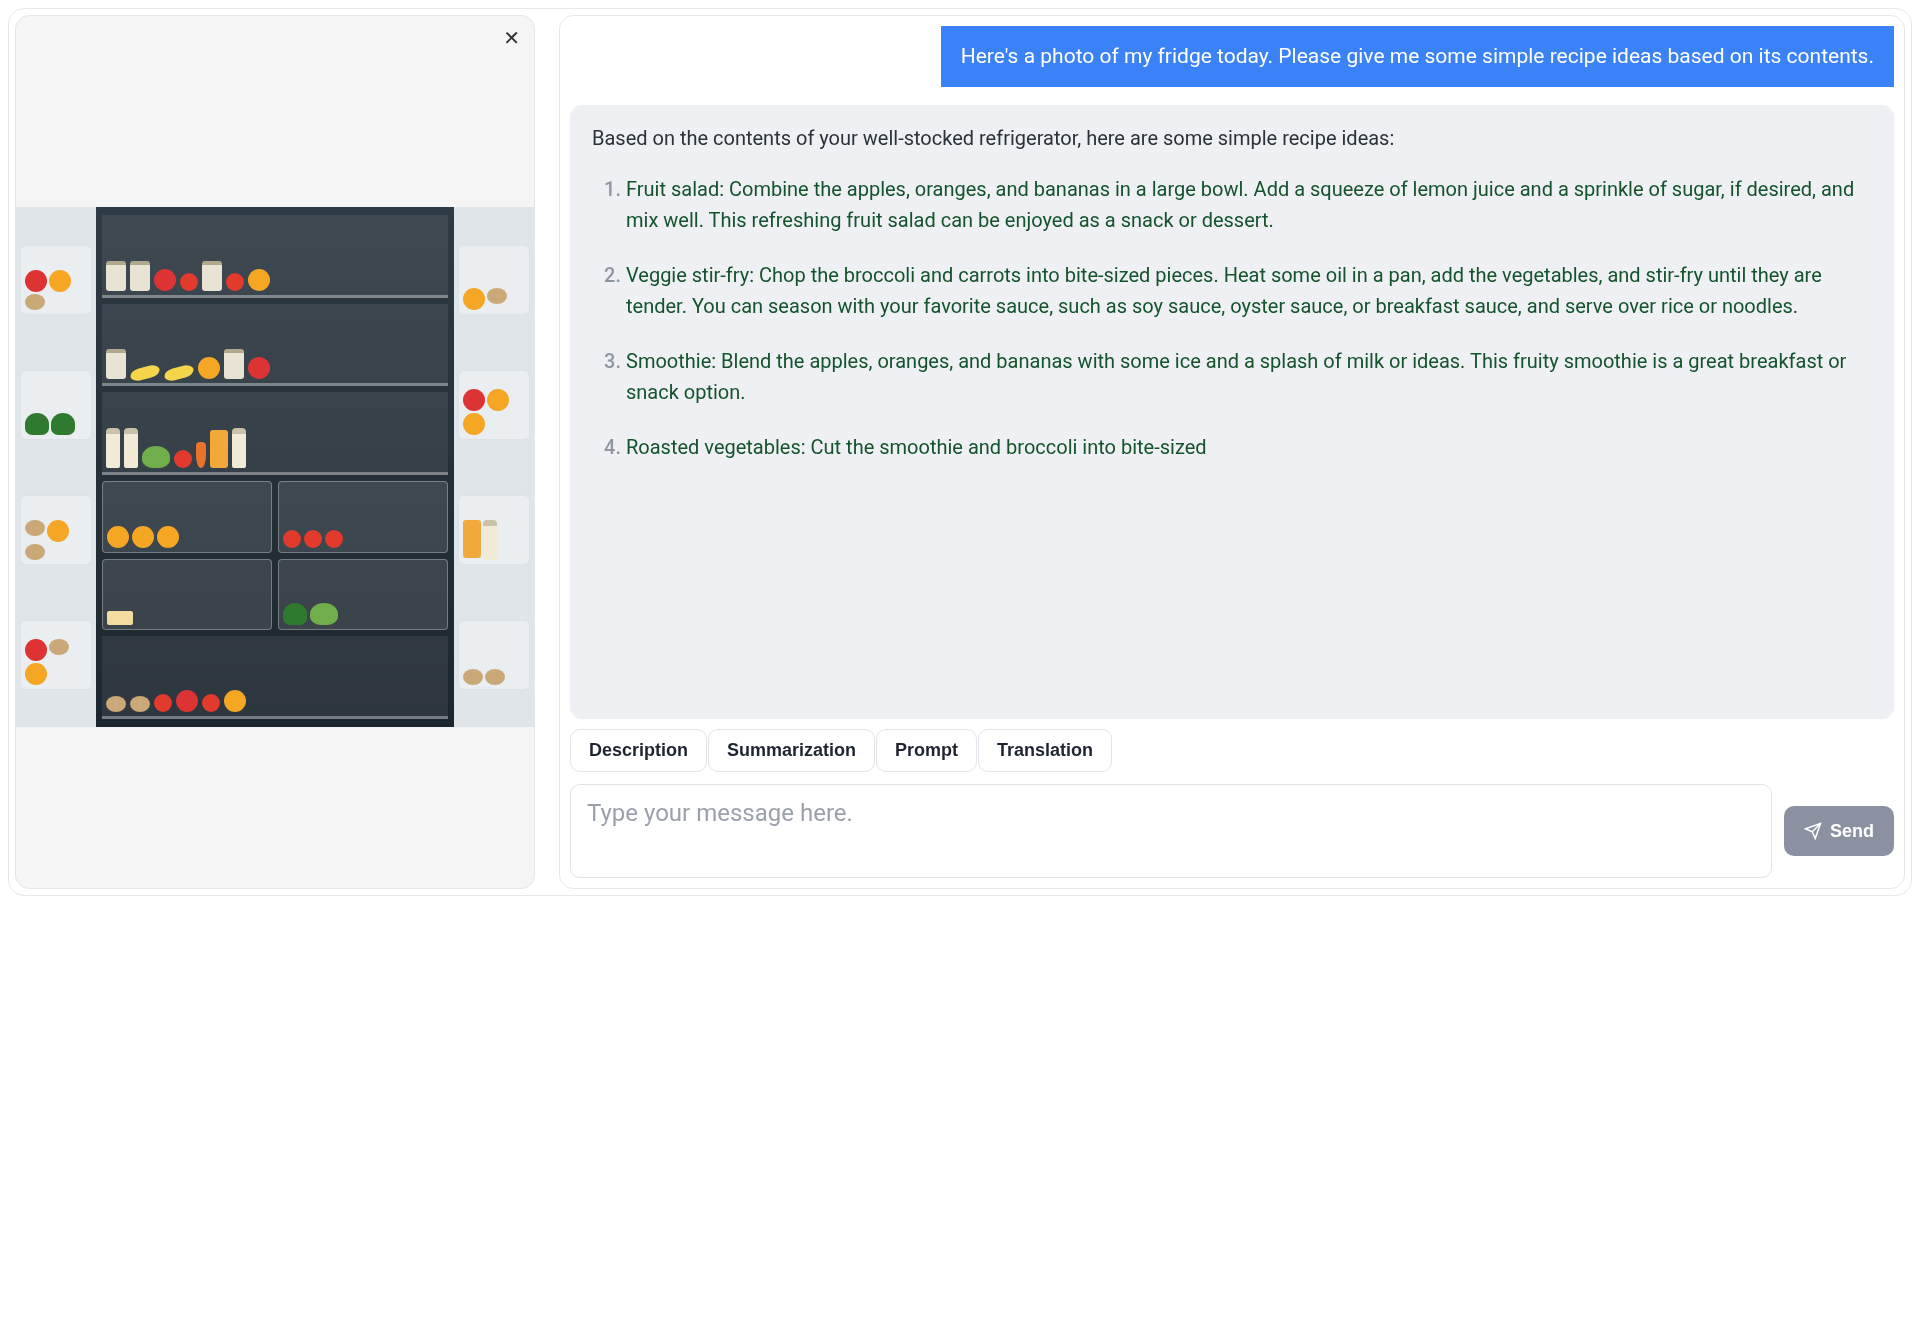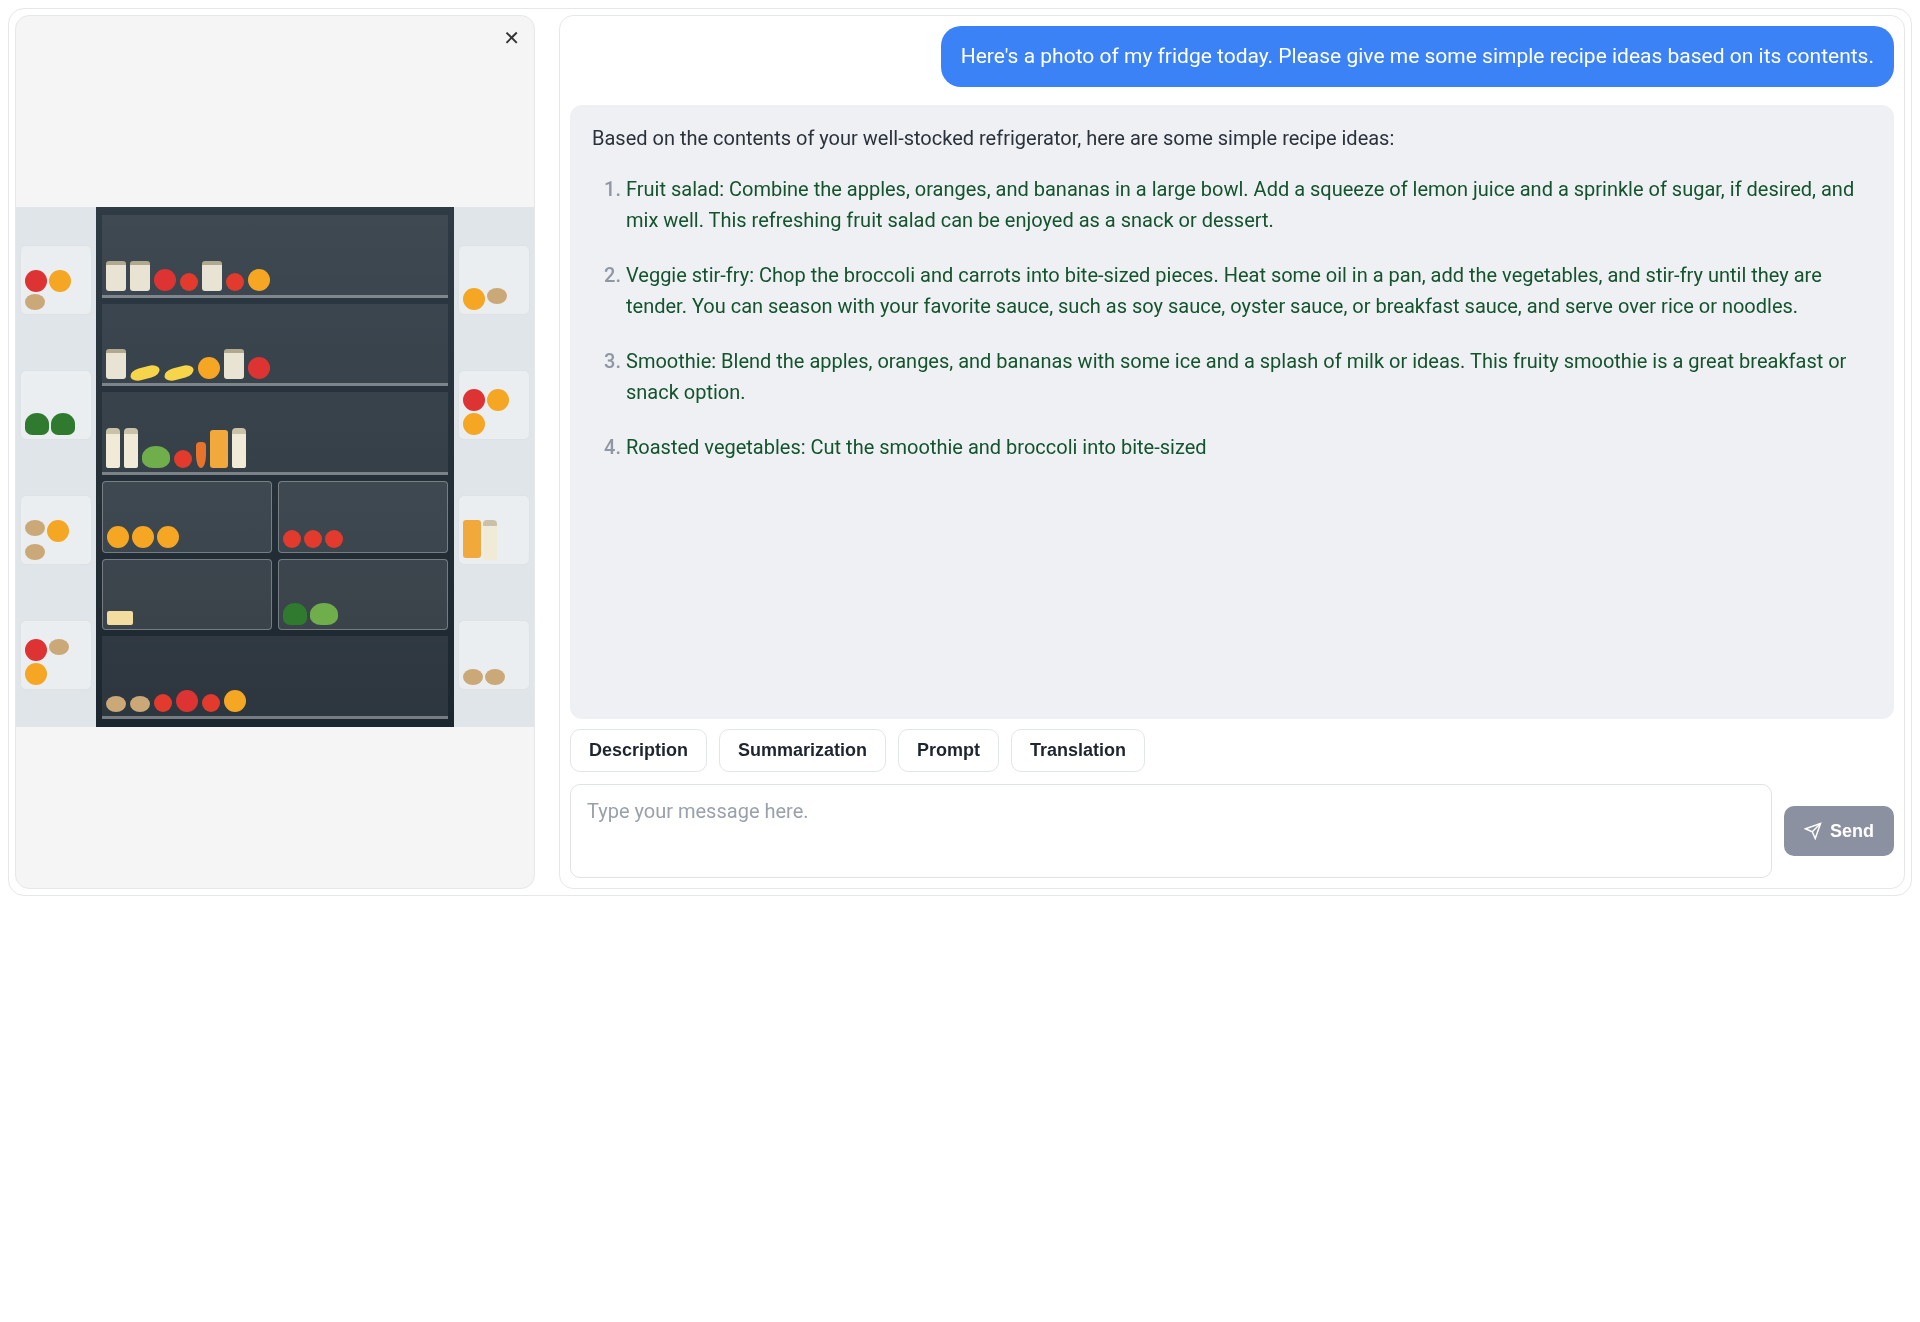--- a/index.html
+++ b/index.html
@@ -119,21 +119,21 @@
     gap: 18px;
   }
   .msg-user {
     align-self: flex-end;
     max-width: 92%;
     background: #3b82f6;
     color: #fff;
     font-size: 21px;
     line-height: 1.55;
     padding: 14px 20px;
-    border-radius: 20px;
+    border-radius: 0;
     text-align: right;
   }
   .msg-assistant {
     background: #eef0f3;
     color: #2b323b;
     font-size: 20px;
     line-height: 1.55;
     padding: 18px 22px;
     border-radius: 12px;
     overflow: hidden;
@@ -145,21 +145,21 @@
     padding-left: 34px;
   }
   .msg-assistant li {
     margin-bottom: 24px;
     color: #14532d;
   }
   .msg-assistant li::marker { color:#8e97a3; font-weight:500; }
 
   .suggestions {
     display: flex;
-    gap: 12px;
+    gap: 1px;
     margin-top: 10px;
     flex-wrap: wrap;
   }
   .chip {
     background: #fff;
     border: 1px solid #e2e5ea;
     border-radius: 10px;
     padding: 10px 18px;
     font-size: 18px;
     font-weight: 600;
@@ -170,21 +170,21 @@
     display: flex;
     gap: 12px;
     margin-top: 12px;
     align-items: stretch;
   }
   .compose textarea {
     flex: 1;
     border: 1px solid #dfe3e8;
     border-radius: 10px;
     padding: 14px 16px;
-    font-size: 20px;
+    font-size: 24px;
     font-family: inherit;
     color: #333;
     resize: none;
     height: 94px;
   }
   .compose textarea::placeholder { color: #9aa1ab; }
   .send-btn {
     align-self: center;
     background: #8b91a0;
     color: #fff;

